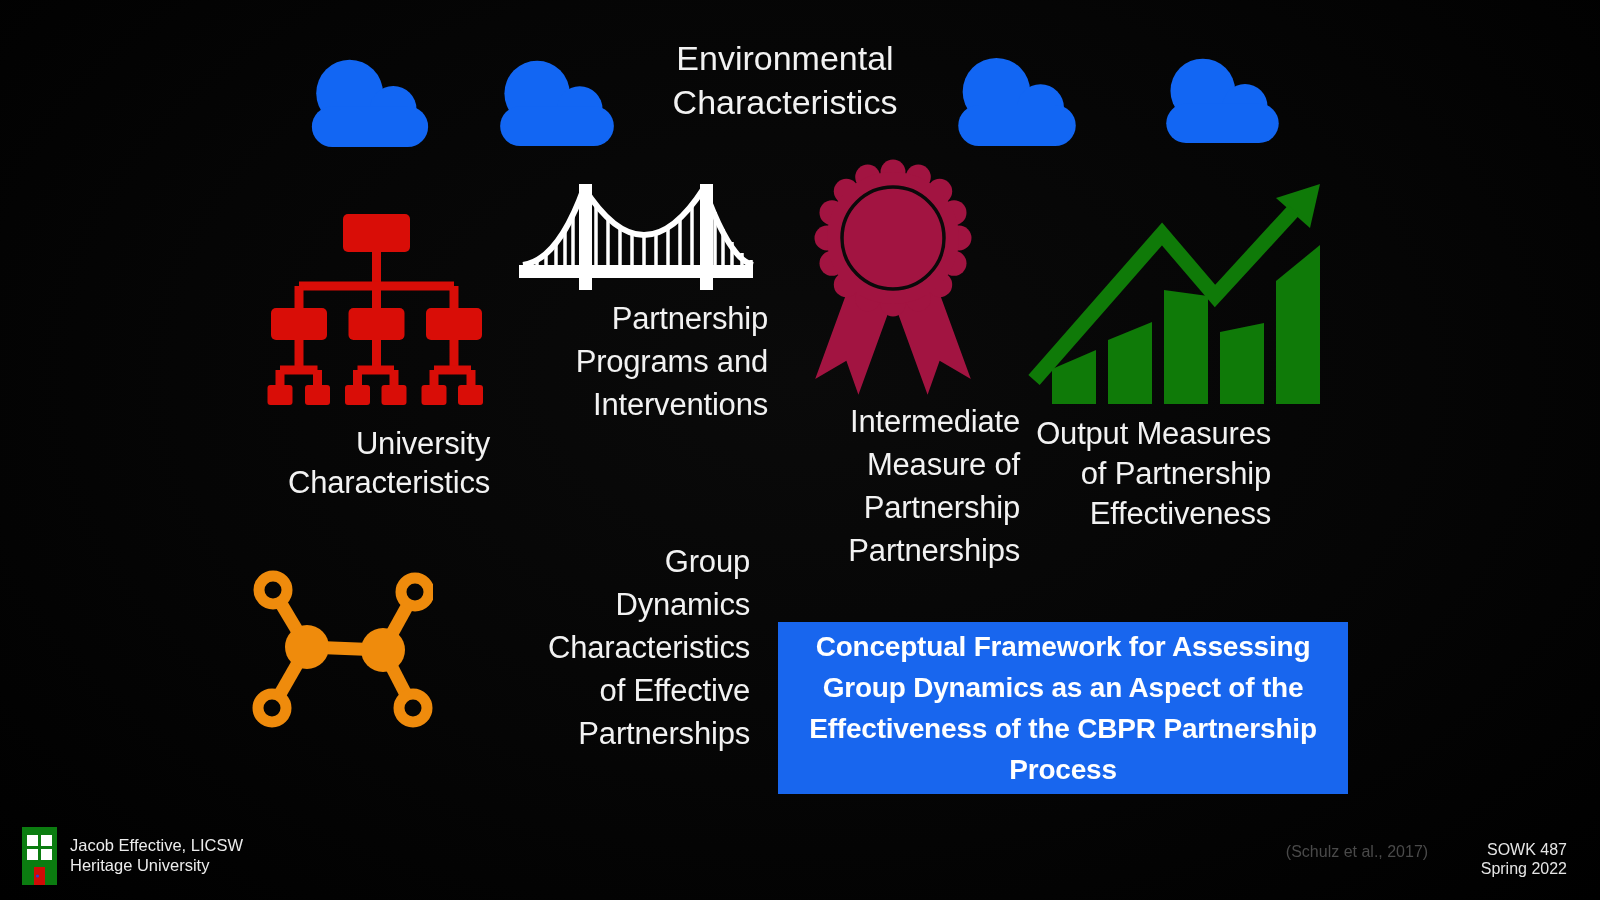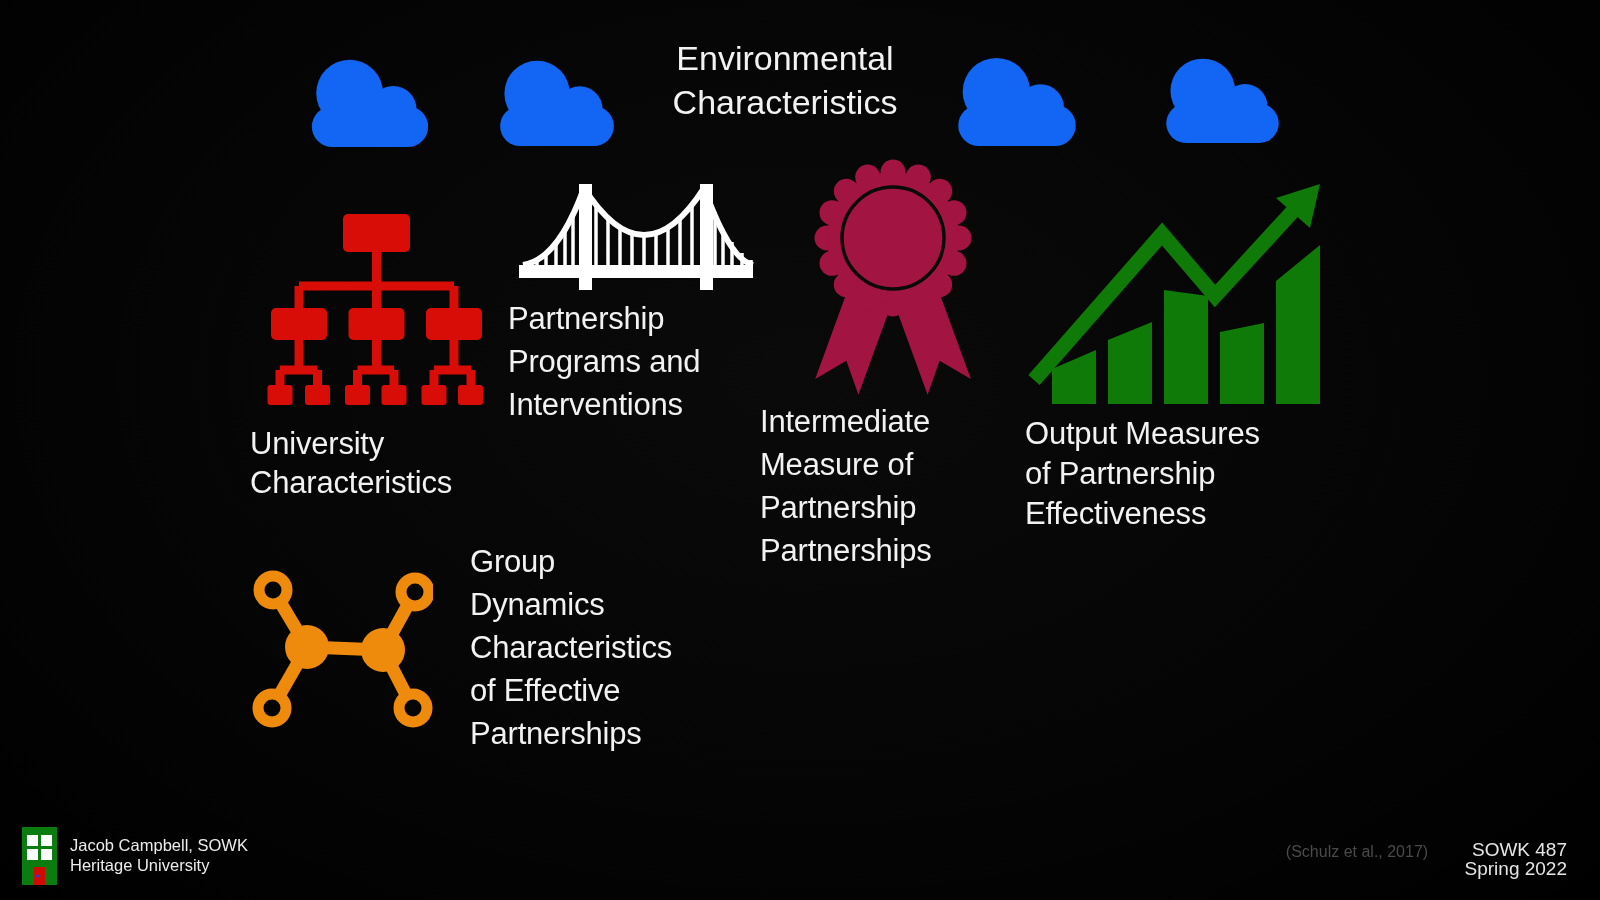--- a/index.html
+++ b/index.html
@@ -16,21 +16,21 @@
     --citation-gray:#4a4a4a;
   }
   html,body{margin:0;padding:0;background:#000;}
   .slide{
     position:relative;width:1600px;height:900px;overflow:hidden;
     background:radial-gradient(ellipse at 50% 42%, #0a0a0a 0%, var(--background) 55%, #000 100%);
     font-family:"Liberation Sans", sans-serif;color:var(--text-white);
   }
   .abs{position:absolute;}
   .label{
-    position:absolute;text-align:left;white-space:pre-line;
+    position:absolute;text-align:right;white-space:pre-line;
     font-size:31px;line-height:42px;color:var(--text-white);letter-spacing:-0.2px;
   }
   .title{
     position:absolute;text-align:center;white-space:pre-line;
     font-size:34px;line-height:44px;color:var(--text-white);
   }
   .concept-box{
     position:absolute;left:778px;top:622px;width:570px;height:172px;
     background:var(--accent-blue);display:flex;align-items:center;justify-content:center;
   }
@@ -41,21 +41,21 @@
   .author-text{
     position:absolute;left:70px;top:835px;font-size:16.5px;line-height:20px;
     white-space:pre-line;color:#ececec;
   }
   .citation{
     position:absolute;left:1257px;top:843px;width:200px;text-align:center;
     font-size:16px;color:var(--citation-gray);
   }
   .course{
     position:absolute;right:33px;top:840px;text-align:right;
-    font-size:19px;line-height:19px;white-space:pre-line;color:#e5e5e5;
+    font-size:16px;line-height:19px;white-space:pre-line;color:#e5e5e5;
   }
   svg{display:block;}
 </style>
 </head>
 <body>
 
 <div class="slide">
 
   <svg width="0" height="0" style="position:absolute">
     <defs>
@@ -188,21 +188,21 @@
     <g fill="var(--chart-green)">
       <polygon points="30,222 30,187 74,168 74,222"></polygon>
       <polygon points="86,222 86,158 130,140 130,222"></polygon>
       <polygon points="142,222 142,108 186,114 186,222"></polygon>
       <polygon points="198,222 198,150 242,141 242,222"></polygon>
       <polygon points="254,222 254,99 298,63 298,222"></polygon>
       <polygon points="298,2 288,46 254,16"></polygon>
     </g>
     <path d="M12 198 L140 52 L193 114 L272 28" fill="none" stroke="var(--chart-green)" stroke-width="15"></path>
   </svg>
-  <div class="label" style="left:1025px;top:414px;width:300px;line-height:40px">Output Measures
+  <div class="label" style="left:971px;top:414px;width:300px;line-height:40px">Output Measures
 of Partnership
 Effectiveness</div>
 
   <svg class="abs" style="left:243px;top:553px" width="190" height="185" viewBox="0 0 190 185">
     <g stroke="var(--molecule-orange)" stroke-width="13" fill="none">
       <path d="M64 94 L38.7 51.6"></path>
       <path d="M64 94 L37.5 140.2"></path>
       <path d="M140 97 L163.8 53.9"></path>
       <path d="M140 97 L162.2 139.9"></path>
       <path d="M64 94 L140 97"></path>
@@ -217,31 +217,37 @@
       <circle cx="64" cy="94" r="22"></circle>
       <circle cx="140" cy="97" r="22"></circle>
     </g>
   </svg>
   <div class="label" style="left:470px;top:540px;width:280px;line-height:43px">Group
 Dynamics
 Characteristics
 of Effective
 Partnerships</div>
 
+  <div class="concept-box">
+    <div class="concept-text">Conceptual Framework for Assessing
+Group Dynamics as an Aspect of the
+Effectiveness of the CBPR Partnership
+Process</div>
+  </div>
 
   <svg class="abs" style="left:22px;top:827px" width="35" height="58" viewBox="0 0 35 58">
     <rect width="35" height="58" fill="var(--logo-green)"></rect>
     <rect x="5" y="8" width="11" height="11" fill="#ffffff"></rect>
     <rect x="19" y="8" width="11" height="11" fill="#ffffff"></rect>
     <rect x="5" y="22" width="11" height="11" fill="#ffffff"></rect>
     <rect x="19" y="22" width="11" height="11" fill="#ffffff"></rect>
     <rect x="12" y="40" width="11" height="18" fill="var(--logo-door-red)"></rect>
     <circle cx="15.5" cy="49" r="1.6" fill="#2a3bd8"></circle>
   </svg>
-  <div class="author-text">Jacob Campbell, SOWK
+  <div class="author-text">Jacob Effective, LICSW
 Heritage University</div>
 
   <div class="citation">(Schulz et al., 2017)</div>
 
   <div class="course">SOWK 487
 Spring 2022</div>
 
 </div>
 
 </body></html>

